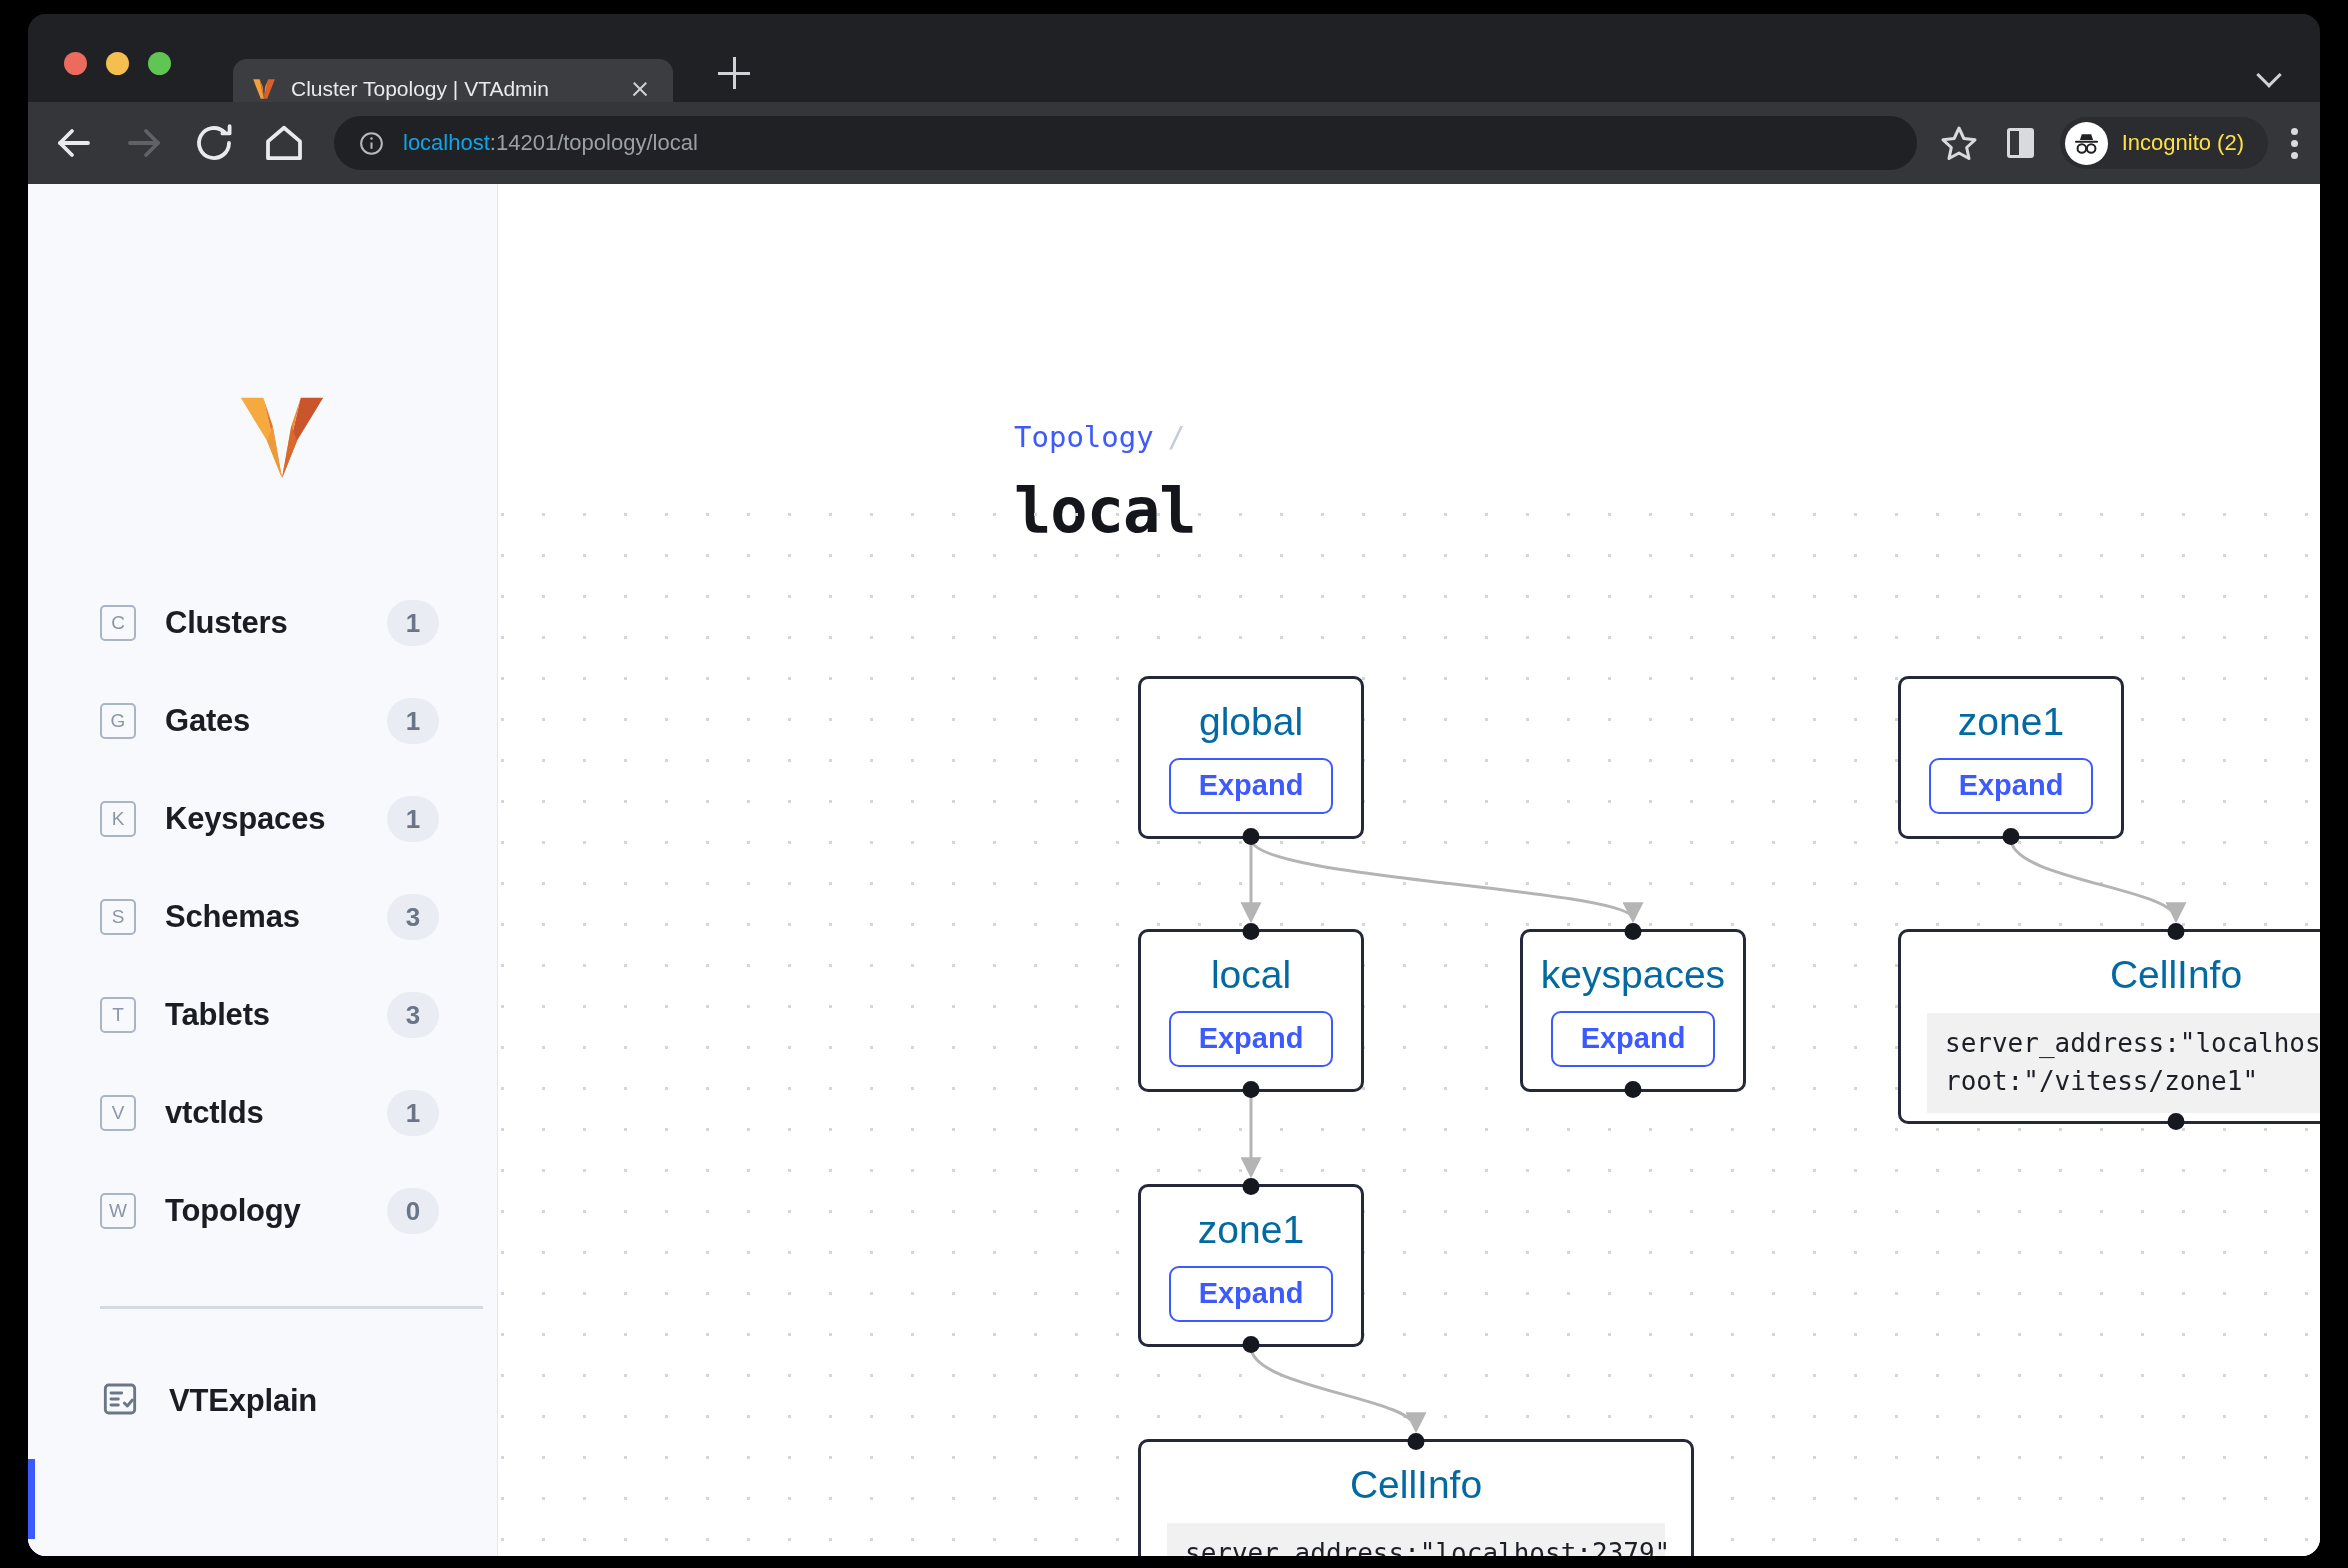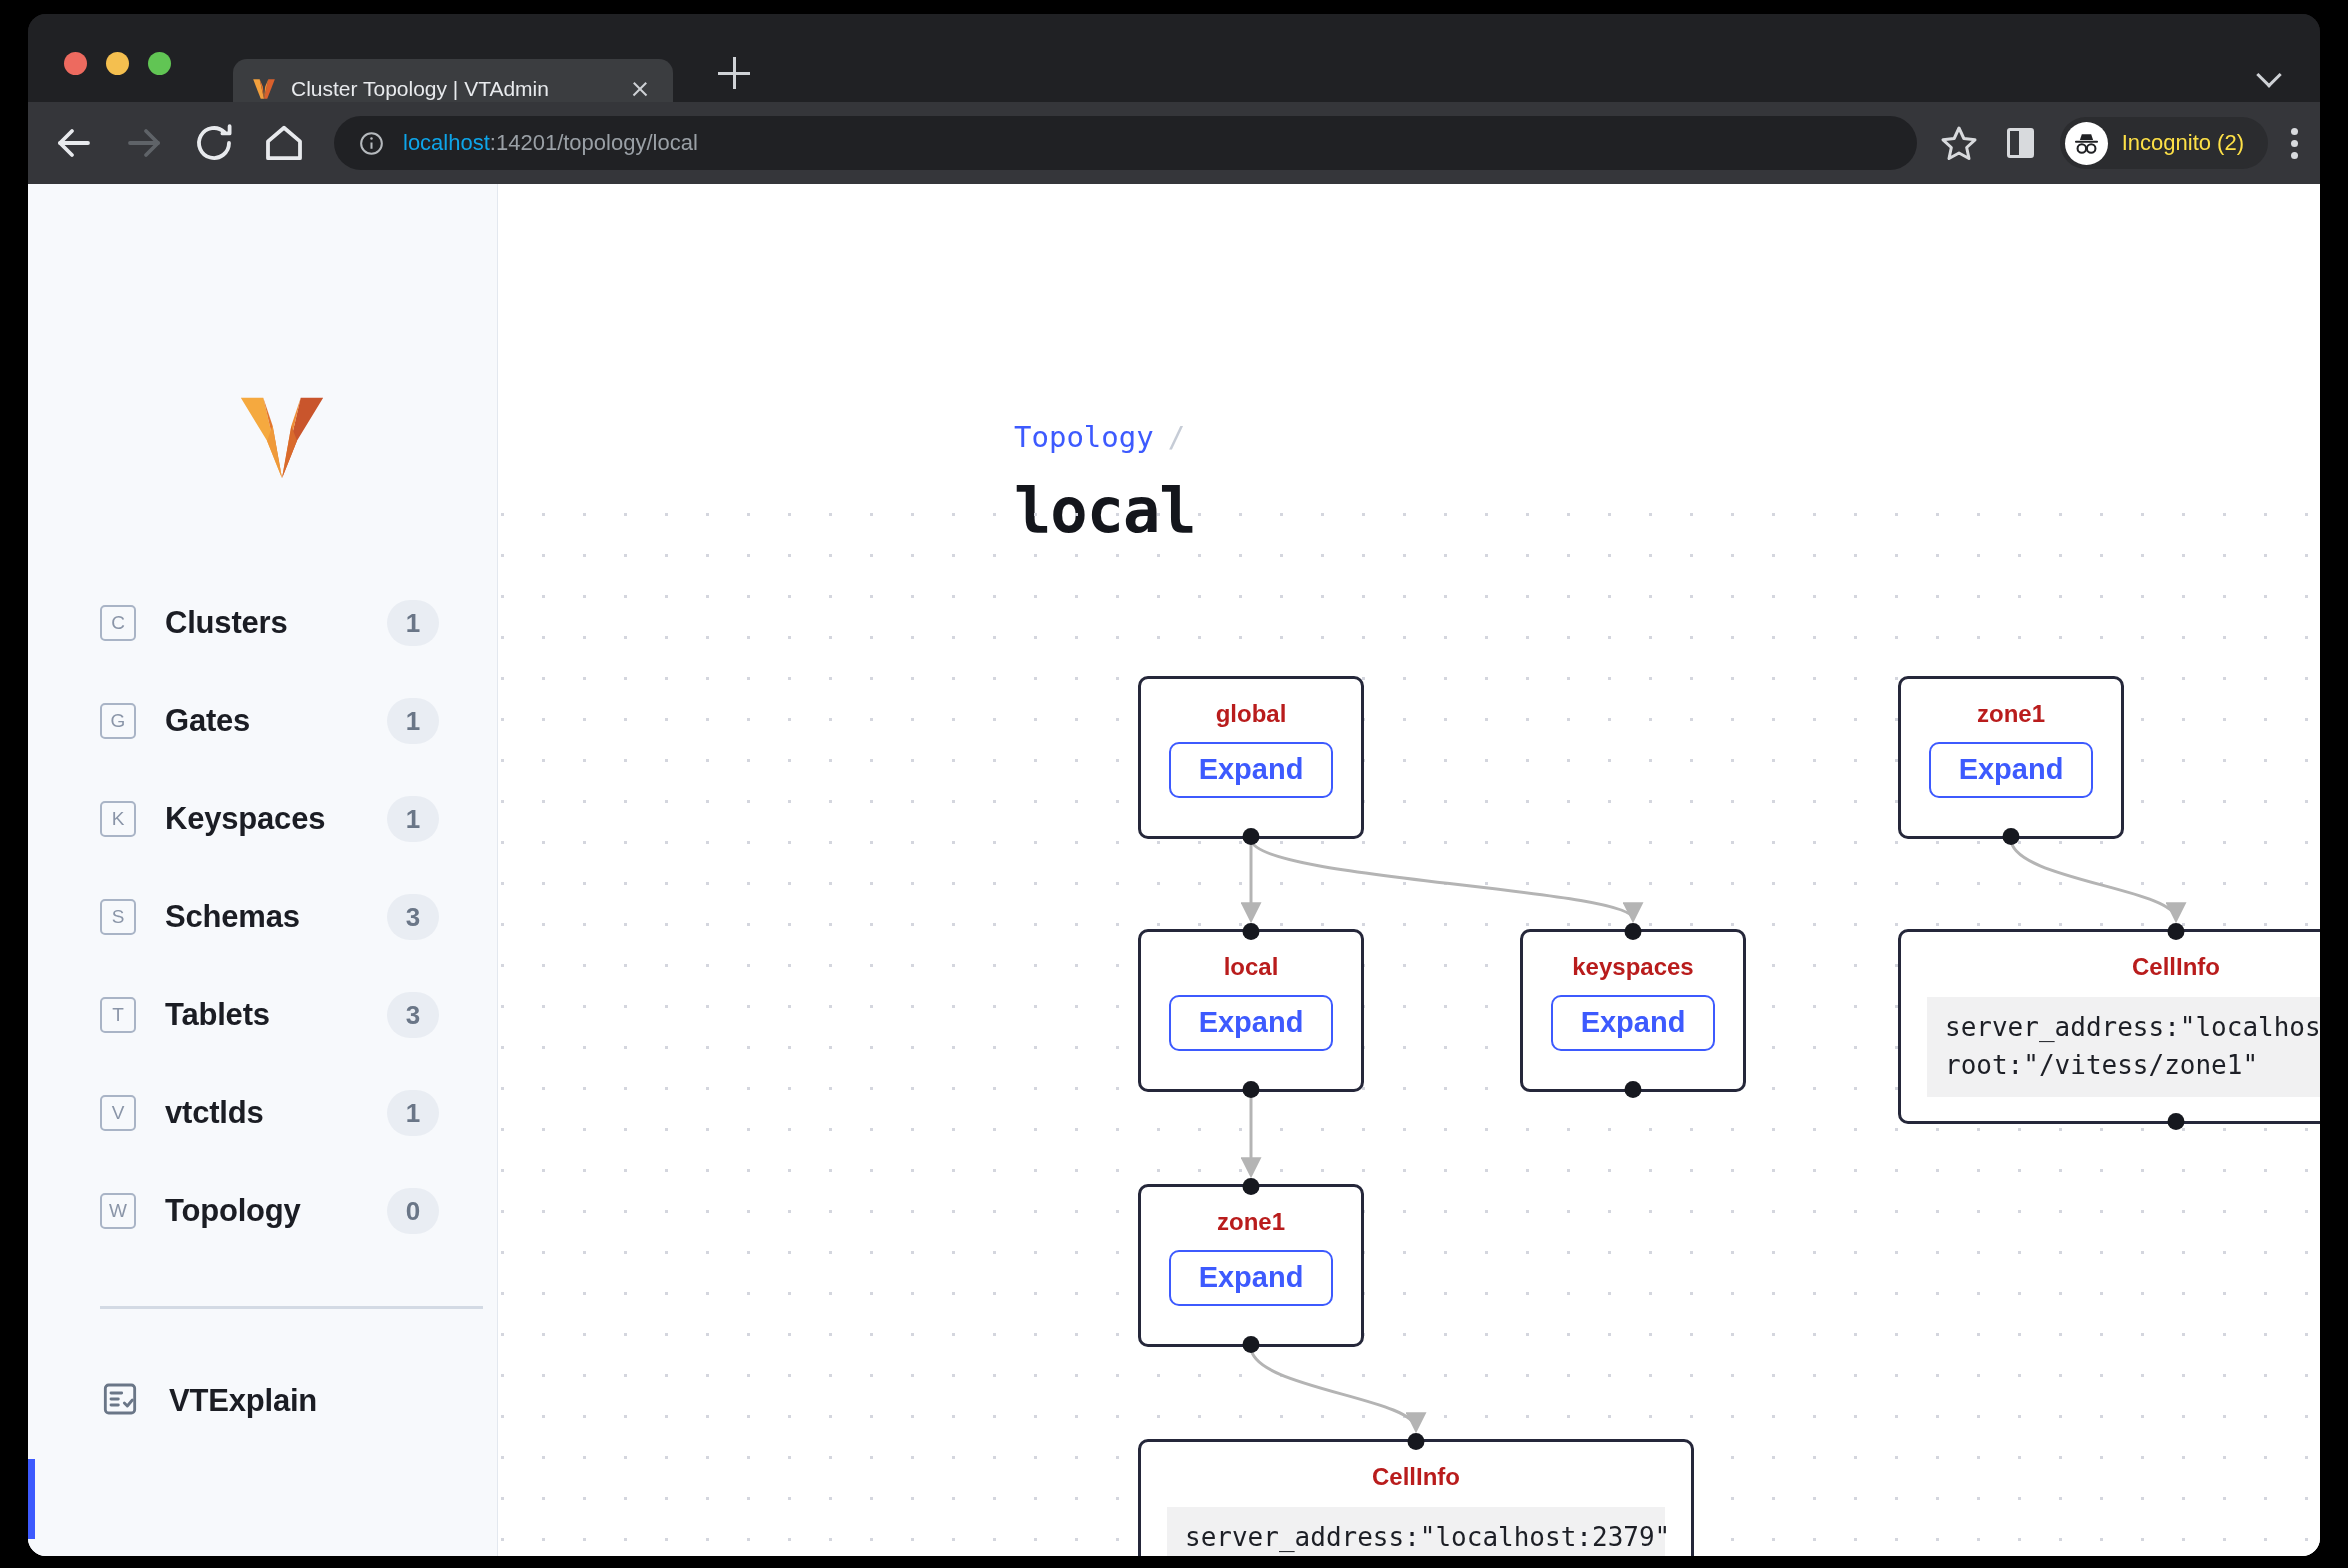--- a/index.html
+++ b/index.html
@@ -259,22 +259,22 @@
   .topo-node {
     position: absolute;
     background: #fff;
     border: 3px solid #25273a;
     border-radius: 10px;
     display: flex;
     flex-direction: column;
     align-items: center;
   }
   .node-title {
-    font-size: 24px; font-weight: 700;
-    color: #b91c1c;
+    font-size: 39px; font-weight: 400;
+    color: #0369a1;
     margin-top: 21px;
   }
   .node-expand-btn {
     margin-top: 14px;
     border: 2.6px solid #3d5afe;
     border-radius: 10px;
     color: #3d5afe;
     font-size: 29px; font-weight: 700;
     padding: 9px 28px;
     background: #fff;

